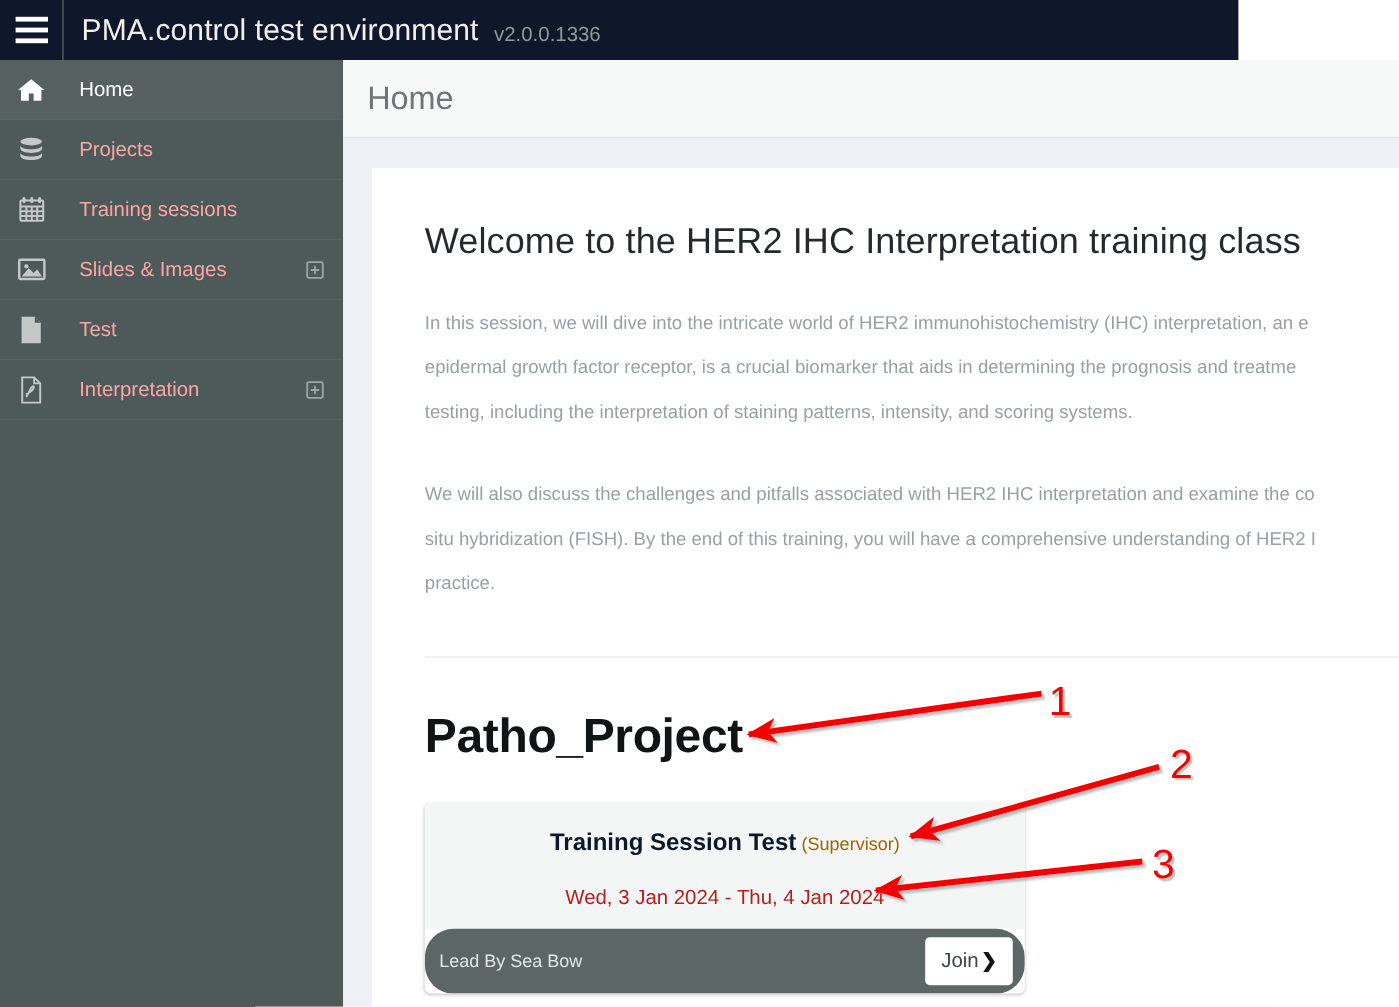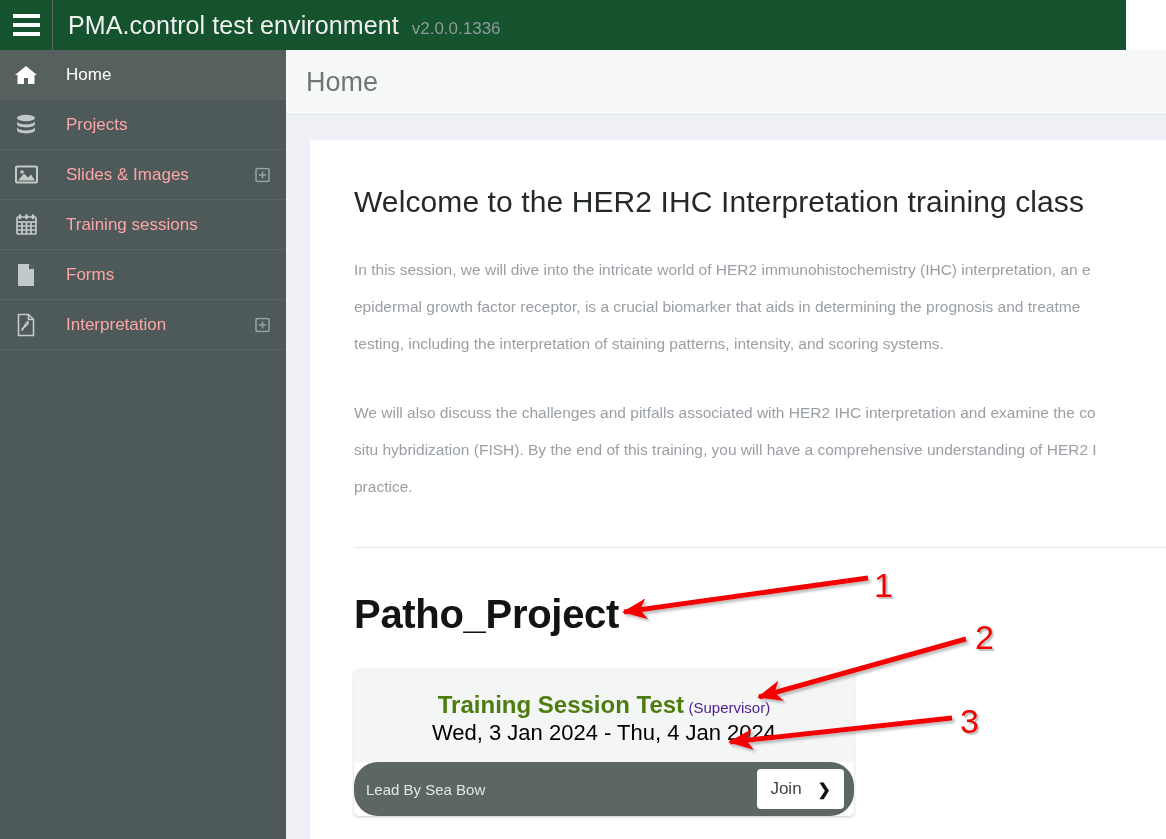--- a/index.html
+++ b/index.html
@@ -6,22 +6,22 @@
   html,body {
     width:1166px; height:839px;
     font-family:"Liberation Sans", sans-serif;
     background:#ffffff;
     overflow:hidden;
   }
   #app { position:relative; width:1166px; height:839px; }
 
   
   .topbar {
-    position:absolute; left:0; top:0; width:1126px; height:50px;
-    background:#14532d;
+    position:absolute; left:0; top:0; width:1032px; height:50px;
+    background:#0f172a;
     display:flex; align-items:center;
   }
   .hamburger {
     width:52px; height:50px;
     display:flex; flex-direction:column; align-items:center; justify-content:center;
     gap:5px; cursor:pointer;
   }
   .hamburger span { display:block; width:27px; height:4px; background:#ffffff; }
   .topbar-div { width:1px; height:50px; background:#5d6a69; }
   .brand {
@@ -87,36 +87,36 @@
 
   
   .session {
     margin-top:32px; width:500px;
     border-radius:5px; overflow:hidden;
     box-shadow:0 1px 3px rgba(0,0,0,0.22);
   }
   .session-body {
     background:#f4f6f6; padding:22px 0 16px 0; text-align:center;
   }
-  .session-name { font-size:24px; font-weight:bold; color:#4d7c0f; }
-  .session-role { font-size:15px; color:#4c1d95; font-weight:400; }
+  .session-name { font-size:20px; font-weight:bold; color:#0f172a; }
+  .session-role { font-size:15px; color:#a16207; font-weight:400; }
   .session-dates {
-    margin-top:1px; font-size:22px; color:#000000; white-space:nowrap;
+    margin-top:24px; font-size:17px; color:#b91c1c; white-space:nowrap;
   }
   .session-foot {
     background:#5b6665; height:54px;
     display:flex; align-items:center; justify-content:space-between;
     padding:0 10px 0 12px;
     border-radius:24px;
   }
   .lead-by { color:#e2e6e6; font-size:15px; }
   .join-btn {
     background:#ffffff; border-radius:4px; border:none;
     height:40px; padding:0 13px;
-    display:flex; align-items:center; gap:16px;
+    display:flex; align-items:center; gap:2px;
     font-size:17px; color:#3f4446; cursor:pointer;
     font-family:"Liberation Sans", sans-serif;
   }
   .join-chev { font-weight:bold; font-size:16px; color:#111315; }
 
   
   .anno { position:absolute; left:0; top:0; width:1166px; height:839px; pointer-events:none; }
   .anno-num {
     position:absolute; color:#f50000; font-size:34px;
     font-family:"Liberation Sans", sans-serif;
@@ -152,60 +152,60 @@
 
     <div class="nav-item">
       <span class="nav-icon">
         <svg width="24" height="22" viewBox="0 0 24 22" fill="currentColor">
           <ellipse cx="12" cy="4" rx="9" ry="3.2"></ellipse>
           <path d="M3 7 C3 9 7 10.4 12 10.4 C17 10.4 21 9 21 7 L21 10 C21 12 17 13.4 12 13.4 C7 13.4 3 12 3 10 Z"></path>
           <path d="M3 13 C3 15 7 16.4 12 16.4 C17 16.4 21 15 21 13 L21 16 C21 18 17 19.4 12 19.4 C7 19.4 3 18 3 16 Z"></path>
         </svg>
       </span>
       <span class="nav-label">Projects</span>
-    </div>
-
-    <div class="nav-item">
-      <span class="nav-icon">
-        <svg width="25" height="21" viewBox="0 0 25 21" fill="none" stroke="currentColor" stroke-width="2">
-          <rect x="2" y="2.5" width="21" height="16" rx="1"></rect>
-          <circle cx="8" cy="8" r="1.8" fill="currentColor" stroke="none"></circle>
-          <path d="M4 16.5 L10 9.5 L14 13.5 L17 10.5 L21 16.5 Z" fill="currentColor" stroke="none"></path>
-        </svg>
-      </span>
-      <span class="nav-label">Slides &amp; Images</span>
-      <span class="nav-expand">
-        <svg width="15" height="15" viewBox="0 0 15 15" fill="none" stroke="currentColor" stroke-width="1.5">
-          <rect x="1" y="1" width="13" height="13" rx="1.5"></rect>
-          <path d="M7.5 4 L7.5 11 M4 7.5 L11 7.5"></path>
-        </svg>
-      </span>
     </div>
 
     <div class="nav-item">
       <span class="nav-icon">
         <svg width="23" height="23" viewBox="0 0 23 23" fill="none" stroke="currentColor" stroke-width="1.7">
           <path d="M5 2.5 L5 5 M11.5 2.5 L11.5 5 M18 2.5 L18 5" stroke-width="2.6" stroke-linecap="round"></path>
           <rect x="2" y="4" width="19" height="17" rx="1"></rect>
           <path d="M2 9 L21 9"></path>
           <path d="M7 9 L7 21 M11.5 9 L11.5 21 M16 9 L16 21"></path>
           <path d="M2 13 L21 13 M2 17 L21 17"></path>
         </svg>
       </span>
       <span class="nav-label">Training sessions</span>
     </div>
 
     <div class="nav-item">
       <span class="nav-icon">
+        <svg width="25" height="21" viewBox="0 0 25 21" fill="none" stroke="currentColor" stroke-width="2">
+          <rect x="2" y="2.5" width="21" height="16" rx="1"></rect>
+          <circle cx="8" cy="8" r="1.8" fill="currentColor" stroke="none"></circle>
+          <path d="M4 16.5 L10 9.5 L14 13.5 L17 10.5 L21 16.5 Z" fill="currentColor" stroke="none"></path>
+        </svg>
+      </span>
+      <span class="nav-label">Slides &amp; Images</span>
+      <span class="nav-expand">
+        <svg width="15" height="15" viewBox="0 0 15 15" fill="none" stroke="currentColor" stroke-width="1.5">
+          <rect x="1" y="1" width="13" height="13" rx="1.5"></rect>
+          <path d="M7.5 4 L7.5 11 M4 7.5 L11 7.5"></path>
+        </svg>
+      </span>
+    </div>
+
+    <div class="nav-item">
+      <span class="nav-icon">
         <svg width="20" height="24" viewBox="0 0 20 24" fill="currentColor">
           <path d="M2 1 L13 1 L18 6 L18 23 L2 23 Z"></path>
           <path d="M13 1 L13 6 L18 6 Z" fill="#4e5a59"></path>
         </svg>
       </span>
-      <span class="nav-label">Forms</span>
+      <span class="nav-label">Test</span>
     </div>
 
     <div class="nav-item">
       <span class="nav-icon">
         <svg width="20" height="24" viewBox="0 0 20 24" fill="none" stroke="currentColor" stroke-width="1.6">
           <path d="M2.5 1.5 L12.5 1.5 L17.5 6.5 L17.5 22.5 L2.5 22.5 Z"></path>
           <path d="M12.5 1.5 L12.5 6.5 L17.5 6.5"></path>
           <path d="M6 18 C8 14 9.5 10 11 9 C12.5 8.2 12.8 10.2 11 12 C9 14 7 15 5.5 15.8" stroke-width="1.5" fill="none"></path>
         </svg>
       </span>

